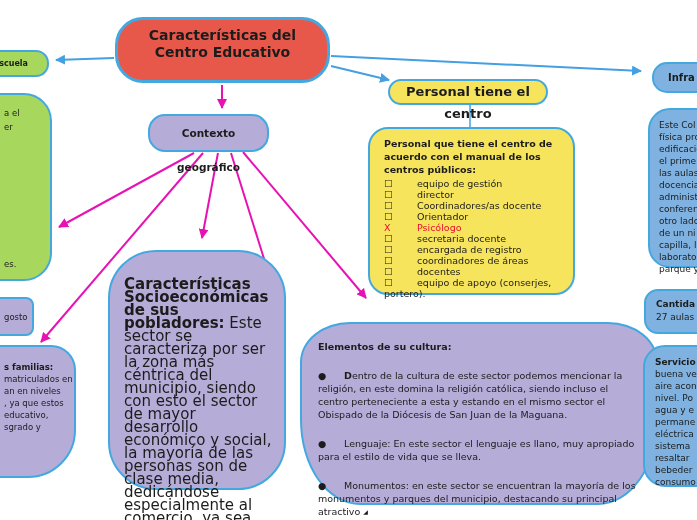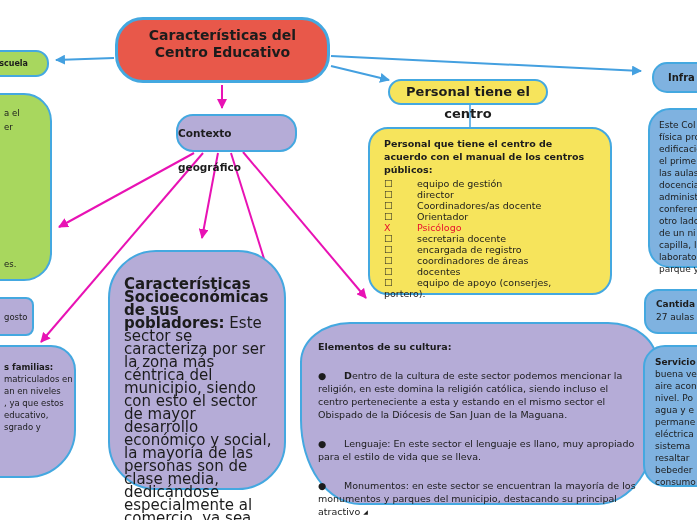--- a/index.html
+++ b/index.html
@@ -31,29 +31,29 @@
     font-size:8px;font-weight:bold;line-height:23px;text-align:right;padding-right:19px;}
 
   
   #node-green{left:-108px;top:93px;width:160px;height:188px;border-radius:28px;font-size:8.5px;}
   #node-green .frag{position:absolute;left:110px;white-space:nowrap;}
   #node-green .f0{top:13px;}
   #node-green .f1{top:27px;}
   #node-green .f2{top:164px;}
 
   
-  #node-contexto{left:176px;top:114px;width:121px;height:38px;border-radius:17px;
-    font-size:10.5px;font-weight:bold;line-height:34px;}
+  #node-contexto{left:148px;top:114px;width:121px;height:38px;border-radius:17px;
+    font-size:10.5px;font-weight:bold;text-align:center;line-height:34px;}
 
   
   #node-personal{left:388px;top:79px;width:160px;height:26px;border-radius:13px;
     font-size:13px;font-weight:bold;text-align:center;line-height:22px;}
 
   
-  #node-checklist{left:368px;top:127px;width:244px;height:168px;border-radius:20px;
+  #node-checklist{left:368px;top:127px;width:207px;height:168px;border-radius:20px;
     font-size:9.5px;padding:8px 12px 0 14px;}
   #node-checklist .head{font-weight:bold;line-height:13px;margin-bottom:2px;}
   .chk-row{display:flex;line-height:11px;}
   .chk-mark{width:33px;flex:none;}
   .chk-row.alert, .chk-row.alert .chk-mark{color:#e8112d;}
   .chk-wrap{line-height:11px;}
 
   
   #node-socio{left:108px;top:250px;width:178px;height:240px;border-radius:48px;
     font-size:15px;line-height:13px;padding:26px 10px 0 14px;}

